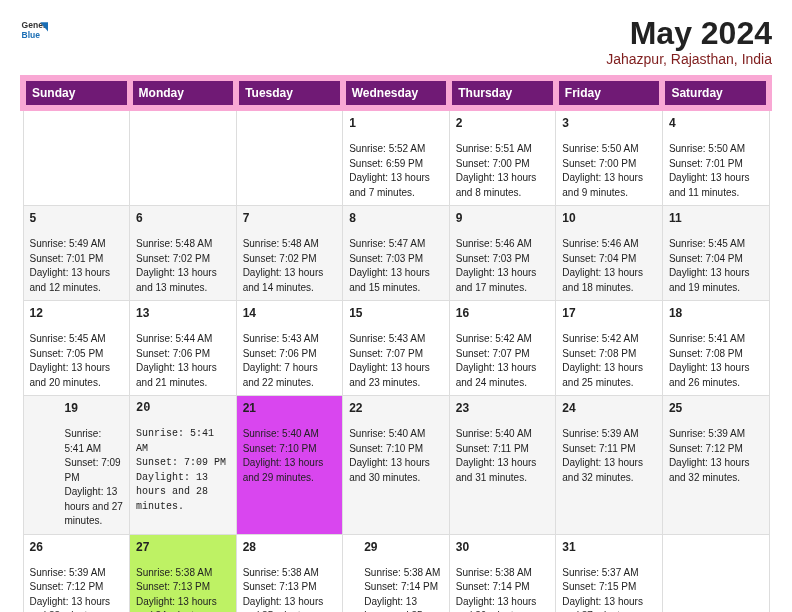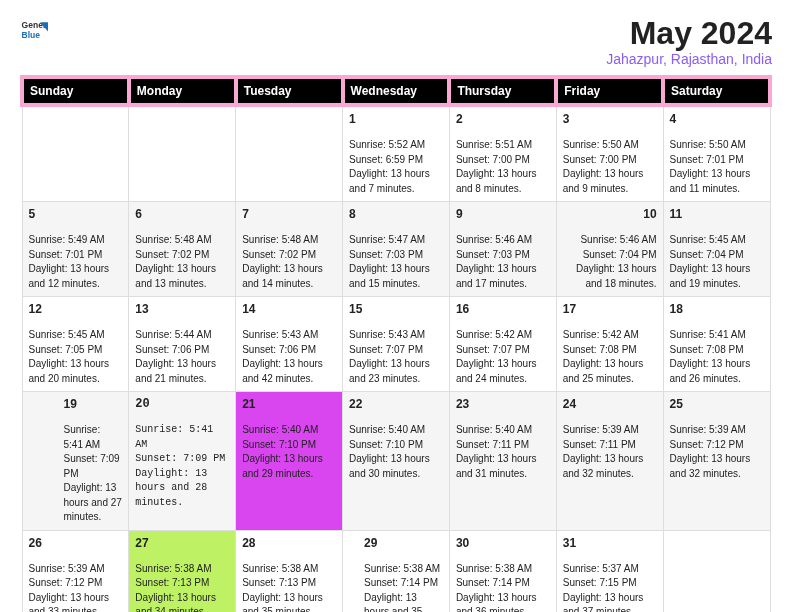--- a/index.html
+++ b/index.html
@@ -34,35 +34,35 @@
       text-align: right;
     }
     .month-title {
       font-size: 32px;
       font-weight: bold;
       color: #222;
       line-height: 1.1;
     }
     .location {
       font-size: 14px;
-      color: #8b5cf6;
+      color: #7f1d1d;
     }
     .calendar-table {
       width: 100%;
       border-collapse: collapse;
       border: 1px solid #ccc;
     }
     .calendar-table th {
-      background: #000000;
+      background: #701a75;
       color: #fff;
       font-size: 12px;
       font-weight: bold;
       padding: 5px 6px;
       text-align: left;
-      border: 4px solid #f9a8d4;
+      border: 6px solid #f9a8d4;
     }
     .calendar-table td {
       vertical-align: top;
       padding: 5px 6px;
       border: 1px solid #ddd;
       font-size: 10.5px;
       color: #222;
       background: #fff;
       width: calc(100% / 7);
       min-height: 80px;
@@ -188,21 +188,21 @@
             </div>
           </td>
           <td style="background: rgb(245, 245, 245);">
             <div class="day-number">9</div>
             <div class="cell-content">
               <div>Sunrise: 5:46 AM</div>
               <div>Sunset: 7:03 PM</div>
               <div>Daylight: 13 hours and 17 minutes.</div>
             </div>
           </td>
-          <td style="background: rgb(245, 245, 245); text-align: right;">
+          <td style="background: rgb(245, 245, 245);">
             <div class="day-number">10</div>
             <div class="cell-content">
               <div>Sunrise: 5:46 AM</div>
               <div>Sunset: 7:04 PM</div>
               <div>Daylight: 13 hours and 18 minutes.</div>
             </div>
           </td>
           <td style="background: rgb(245, 245, 245);">
             <div class="day-number">11</div>
             <div class="cell-content">
@@ -227,21 +227,21 @@
               <div>Sunrise: 5:44 AM</div>
               <div>Sunset: 7:06 PM</div>
               <div>Daylight: 13 hours and 21 minutes.</div>
             </div>
           </td>
           <td style="background: rgb(255, 255, 255);">
             <div class="day-number">14</div>
             <div class="cell-content">
               <div>Sunrise: 5:43 AM</div>
               <div>Sunset: 7:06 PM</div>
-              <div>Daylight: 13 hours and 42 minutes.</div>
+              <div>Daylight: 7 hours and 22 minutes.</div>
             </div>
           </td>
           <td style="background: rgb(255, 255, 255);">
             <div class="day-number">15</div>
             <div class="cell-content">
               <div>Sunrise: 5:43 AM</div>
               <div>Sunset: 7:07 PM</div>
               <div>Daylight: 13 hours and 23 minutes.</div>
             </div>
           </td>

